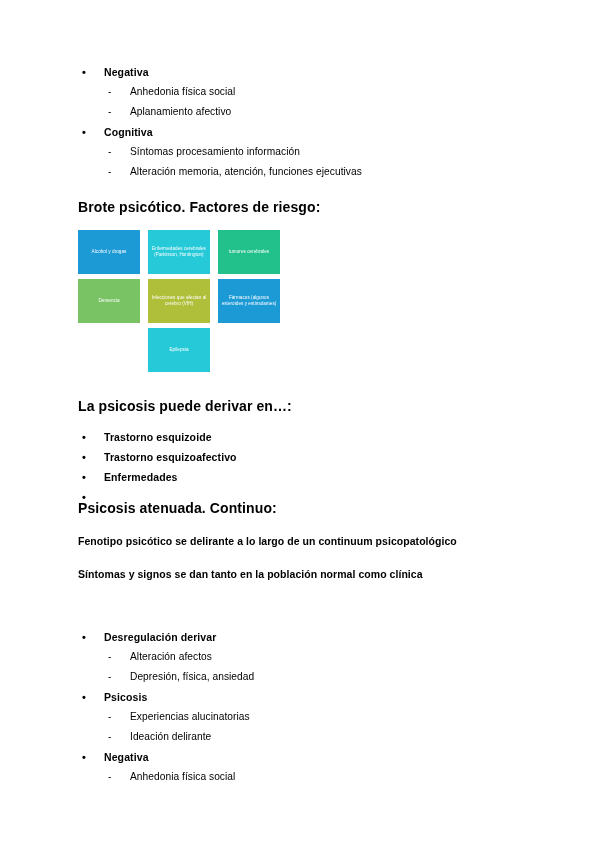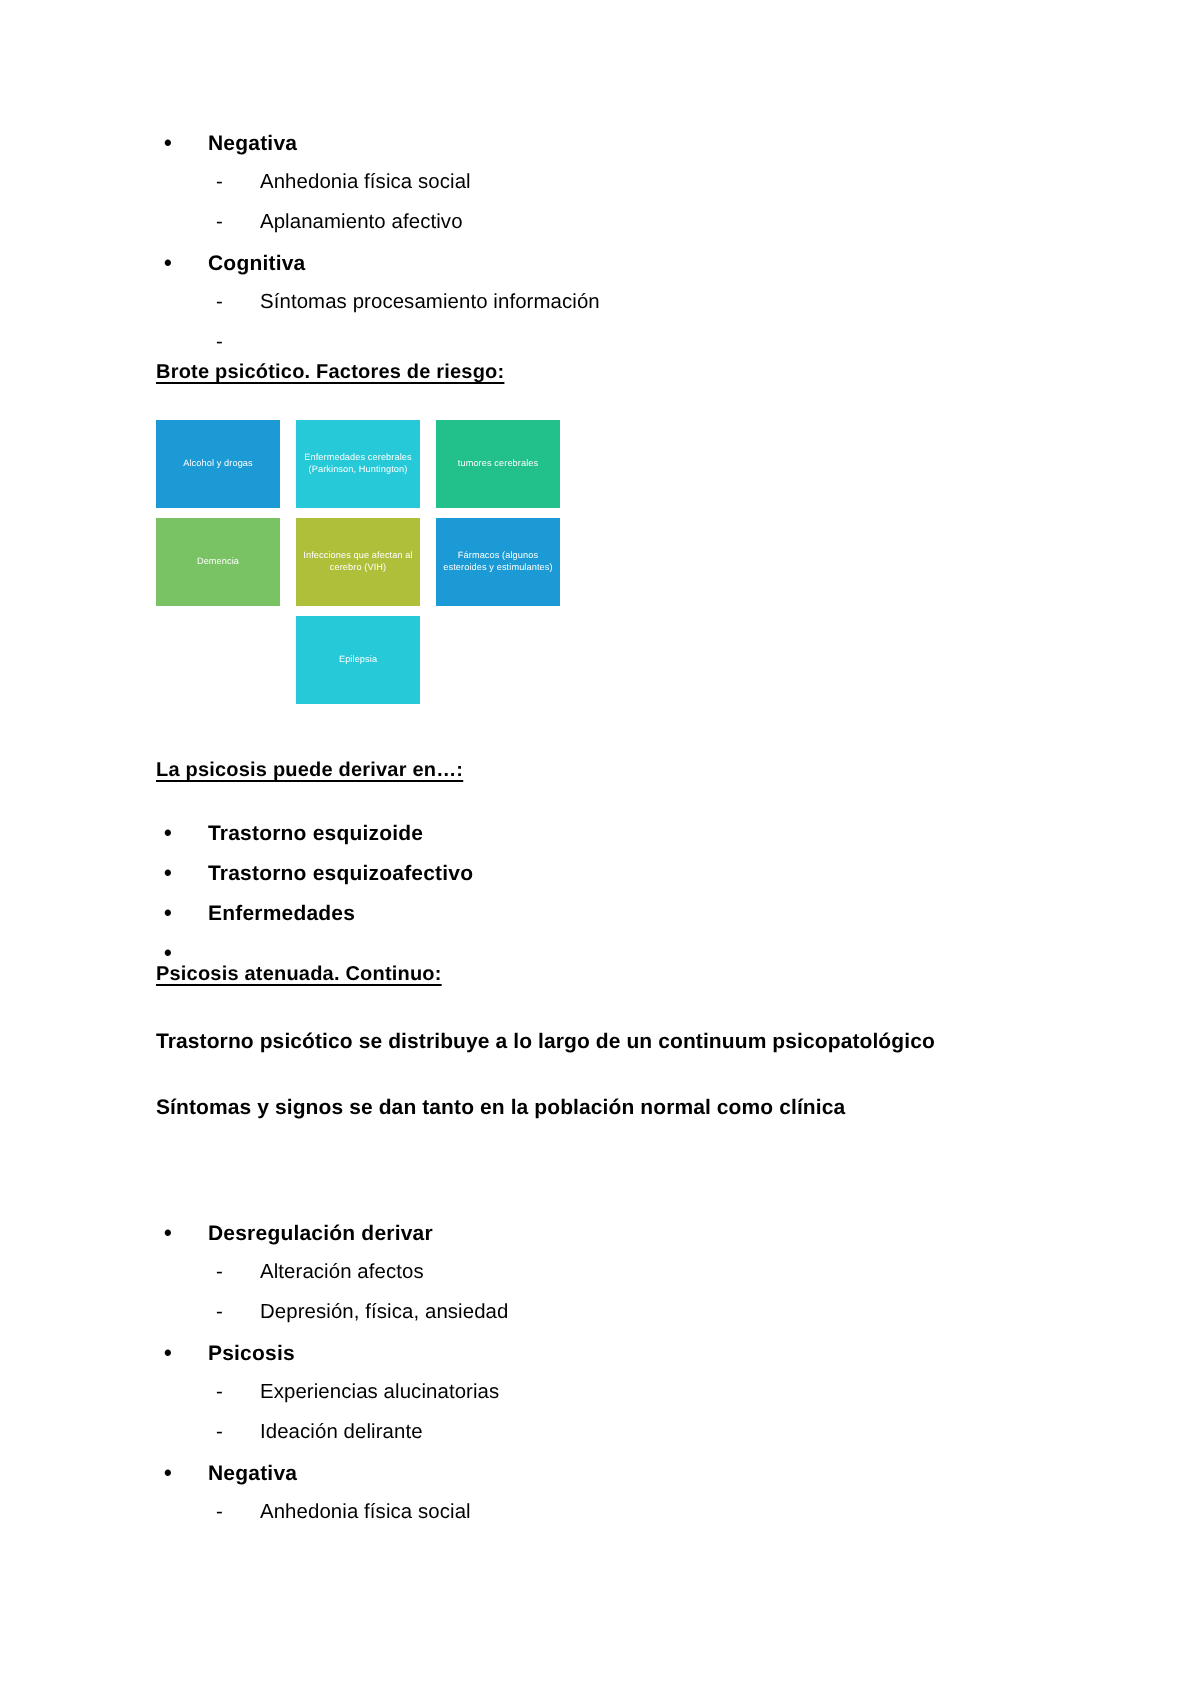--- a/index.html
+++ b/index.html
@@ -57,23 +57,22 @@
   .l2 .dash {
     position: absolute;
     left: 30px;
     top: 0;
     line-height: 20px;
     font-size: 10.2px;
   }
 
   
   .heading {
-    font-size: 10px;
+    font-size: 14px;
     font-weight: bold;
-    text-decoration: underline;
     text-underline-offset: 2px;
     line-height: 18px;
     letter-spacing: 0.1px;
   }
 
   
   .para {
     font-size: 10.5px;
     font-weight: bold;
     line-height: 17px;
@@ -135,20 +134,21 @@
       <div class="l1">
         <span class="bullet">•</span>
         <span>Cognitiva</span>
       </div>
       <div class="l2">
         <span class="dash">-</span>
         <span>Síntomas procesamiento información</span>
       </div>
       <div class="l2">
         <span class="dash">-</span>
+        <span>Alteración memoria, atención, funciones ejecutivas</span>
       </div>
     </div>
 
     <div class="gap-md"></div>
 
     <div class="heading">Brote psicótico. Factores de riesgo:</div>
 
     <div class="diagram">
       <div class="drow">
         <div class="dbox" style="background:#1b9ad6">Alcohol y drogas</div>
@@ -188,21 +188,21 @@
         <span class="bullet">•</span>
       </div>
     </div>
 
     <div class="gap-sm"></div>
 
     <div class="heading">Psicosis atenuada. Continuo:</div>
 
     <div class="gap-md"></div>
 
-    <div class="para">Trastorno psicótico se distribuye a lo largo de un continuum psicopatológico</div>
+    <div class="para">Fenotipo psicótico se delirante a lo largo de un continuum psicopatológico</div>
     <div class="gap-md"></div>
     <div class="para">Síntomas y signos se dan tanto en la población normal como clínica</div>
     <div class="gap-md"></div>
 
     <div class="gap-md"></div>
 
 
     <div class="gap-sm"></div>
 
     <div>

